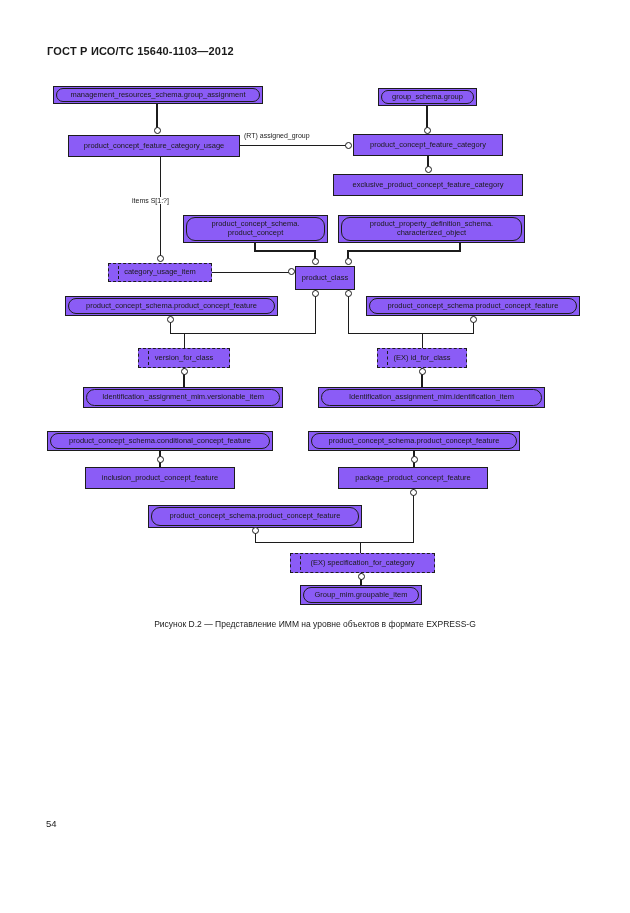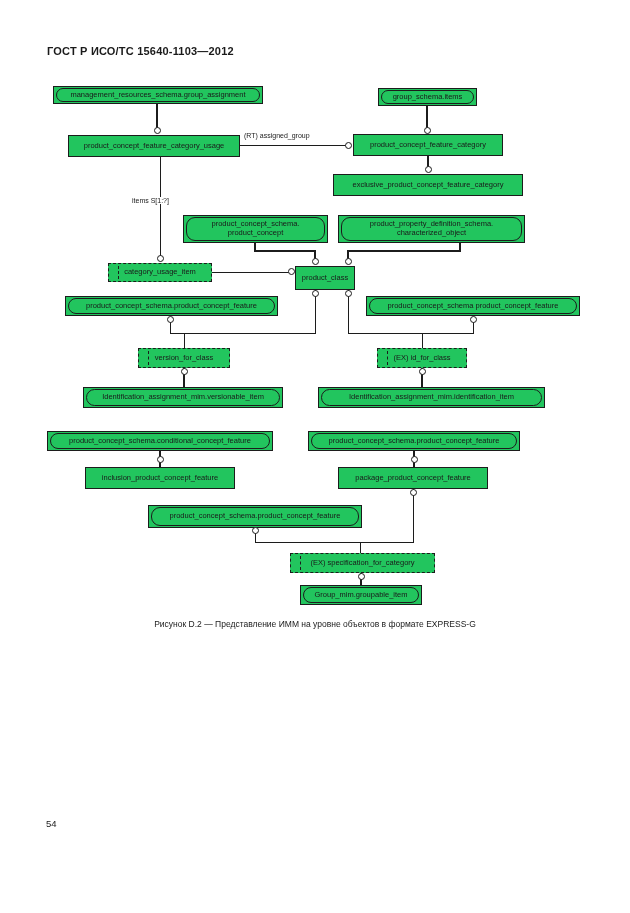--- a/index.html
+++ b/index.html
@@ -8,21 +8,21 @@
     font-family:"Liberation Sans",sans-serif;color:#1a1a1a;overflow:hidden;
     margin:0 auto;
   }
   .hdr{position:absolute;left:47px;top:45px;font-size:11px;font-weight:bold;letter-spacing:.2px;}
   .pagenum{position:absolute;left:46px;top:818px;font-size:9.5px;}
   .caption{position:absolute;left:0;width:630px;top:619px;text-align:center;font-size:8.5px;}
 
   
   .node{position:absolute;box-sizing:border-box;font-size:7.5px;line-height:1.15;
         display:flex;align-items:center;justify-content:center;text-align:center;
-        background:#22c55e;white-space:nowrap;}
+        background:#8b5cf6;white-space:nowrap;}
   .entity{border:1px solid #1c1c1c;}
   .ext{border:1px solid #1c1c1c;padding:2px;}
   .ext-inner{border:1px solid #1c1c1c;border-radius:9px;width:100%;height:100%;
         display:flex;flex-direction:column;align-items:center;justify-content:center;}
   .ext-inner span{display:block;}
   .select{border:1px dashed #1c1c1c;}
   .select::before{content:"";position:absolute;left:9px;top:2px;bottom:2px;
         border-left:1px dashed #1c1c1c;}
 
   
@@ -83,21 +83,21 @@
   <div class="elabel" style="left:131px;top:197px">items S[1:?]</div>
 
   <div class="node ext" style="left:53px;top:86px;width:210px;height:18px">
     <div class="ext-inner">
         <span>management_resources_schema.group_assignment</span>
       </div>
   </div>
 
   <div class="node ext" style="left:378px;top:88px;width:99px;height:18px">
     <div class="ext-inner">
-        <span>group_schema.items</span>
+        <span>group_schema.group</span>
       </div>
   </div>
 
   <div class="node entity" style="left:68px;top:135px;width:172px;height:22px">product_concept_feature_category_usage</div>
 
   <div class="node entity" style="left:353px;top:134px;width:150px;height:22px">product_concept_feature_category</div>
 
   <div class="node entity" style="left:333px;top:174px;width:190px;height:22px">exclusive_product_concept_feature_category</div>
 
   <div class="node ext" style="left:183px;top:215px;width:145px;height:28px">

